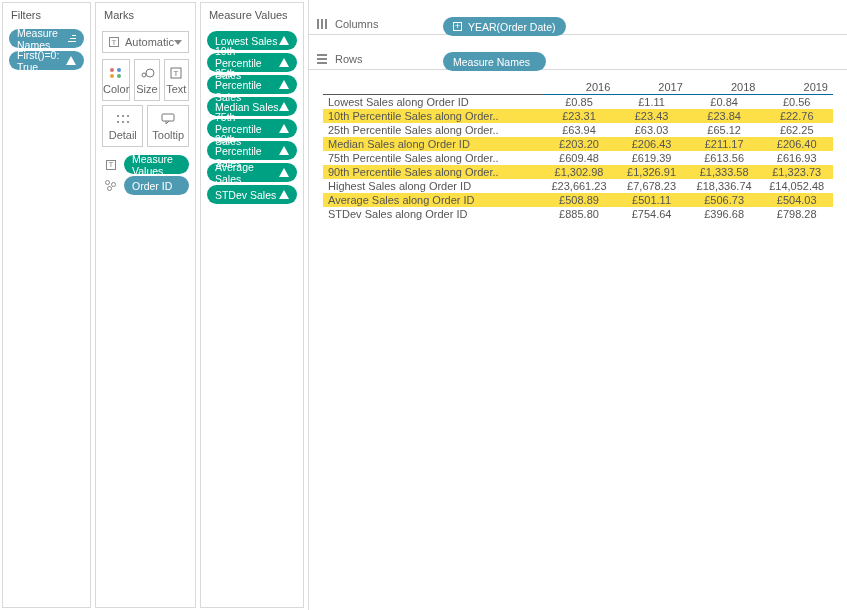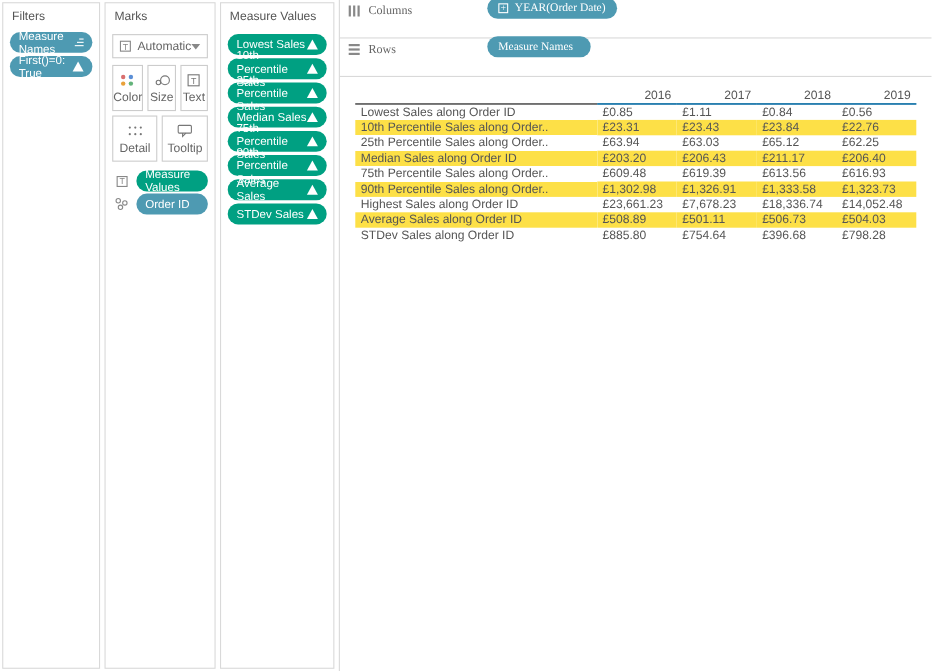--- a/index.html
+++ b/index.html
@@ -73,40 +73,40 @@
   .assign-row{display:flex;align-items:center;gap:4px;margin:2px 0;}
   .assign-chip{width:18px;display:flex;justify-content:center;color:#888;}
   .assign-row .pill{flex:1;margin:0;}
   .circles-chip{display:inline-block;width:12px;height:12px;position:relative;}
   .circles-chip i{position:absolute;width:5px;height:5px;border:1px solid #888;border-radius:50%;}
   .circles-chip i:nth-child(1){left:0;top:0;}
   .circles-chip i:nth-child(2){left:6px;top:2px;}
   .circles-chip i:nth-child(3){left:2px;top:6px;}
   .right-col{flex:1;display:flex;flex-direction:column;border-left:1px solid #d9d9d9}
   .shelf-row{
-    height:30px;display:flex;align-items:flex-end;gap:8px;
-    border-bottom:1px solid #d9d9d9;padding:17px 6px;font-family:Liberation Serif, serif;
+    height:30px;display:flex;align-items:flex-start;gap:8px;
+    border-bottom:1px solid #d9d9d9;padding:17px 6px;
   }
   .shelf-label{display:flex;align-items:center;gap:6px;color:#666;width:120px;}
   .shelf-icon{width:14px;height:14px;display:inline-flex;align-items:center;justify-content:center;}
   .shelf-pill{
     display:flex;align-items:center;gap:6px;height:19px;border-radius:10px;
     padding:0 10px;color:#fff;font-size:10.5px;
   }
   .shelf-pill.blue{background:#4e9ab2;}
   .plus-box{width:9px;height:9px;border:1px solid #fff;display:inline-flex;align-items:center;justify-content:center;font-size:9px;line-height:1;}
   .viz-area{flex:1;padding:10px 14px;overflow:auto;}
   .viz-header{color:#666;}
   table.viz{border-collapse:collapse;width:510px;}
   table.viz th,table.viz td{font-weight:normal; padding:1px 5px;font-size:11px;color:#555;white-space:nowrap;}
   table.viz th.grouph{text-align:center;padding-bottom:2px;}
   table.viz th.yh{text-align:right;border-bottom:1px solid #0369a1;width:72px;}
   table.viz th.rh{text-align:left;border-bottom:1px solid #555;width:218px;}
   table.viz td.rh{text-align:left;width:218px;max-width:218px;overflow:hidden;text-overflow:ellipsis;}
-  table.viz td.v{text-align:left;width:72px;}
+  table.viz td.v{text-align:center;width:72px;}
   table.viz tr.band td{background:#fde047;}
   .mv-body{padding:2px 0 6px;}
 </style>
 </head>
 <body>
 
 <div class="app">
   <div class="left-col">
 
     <div class="panel">

